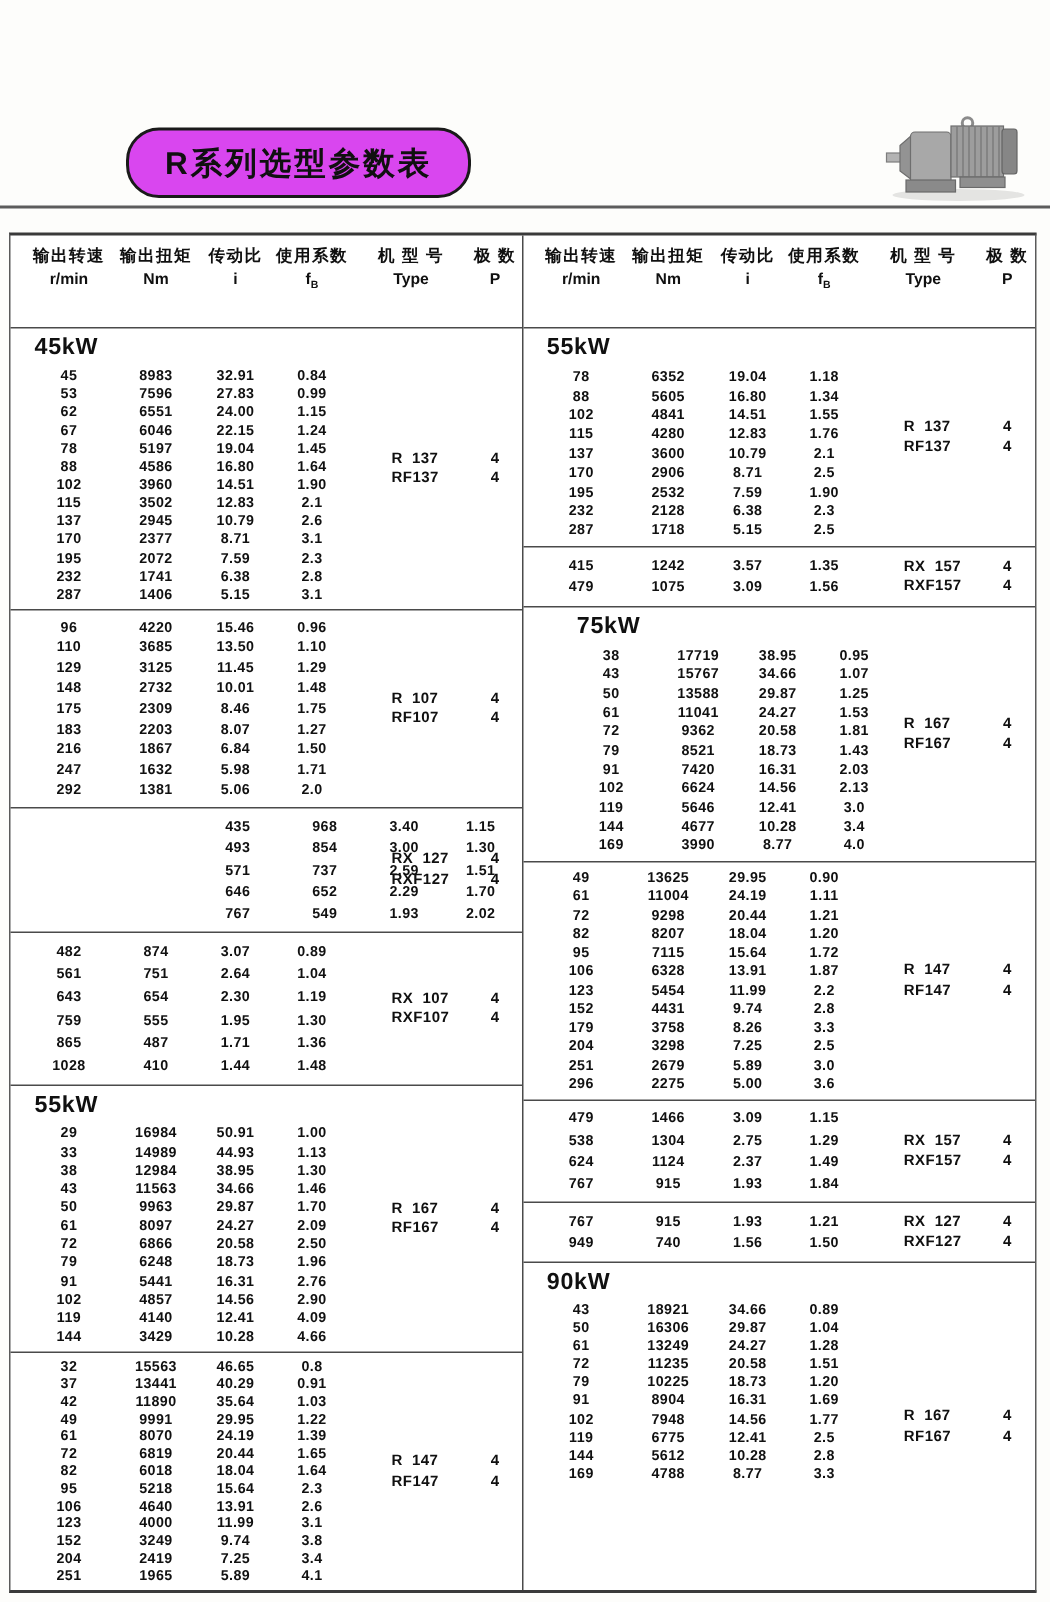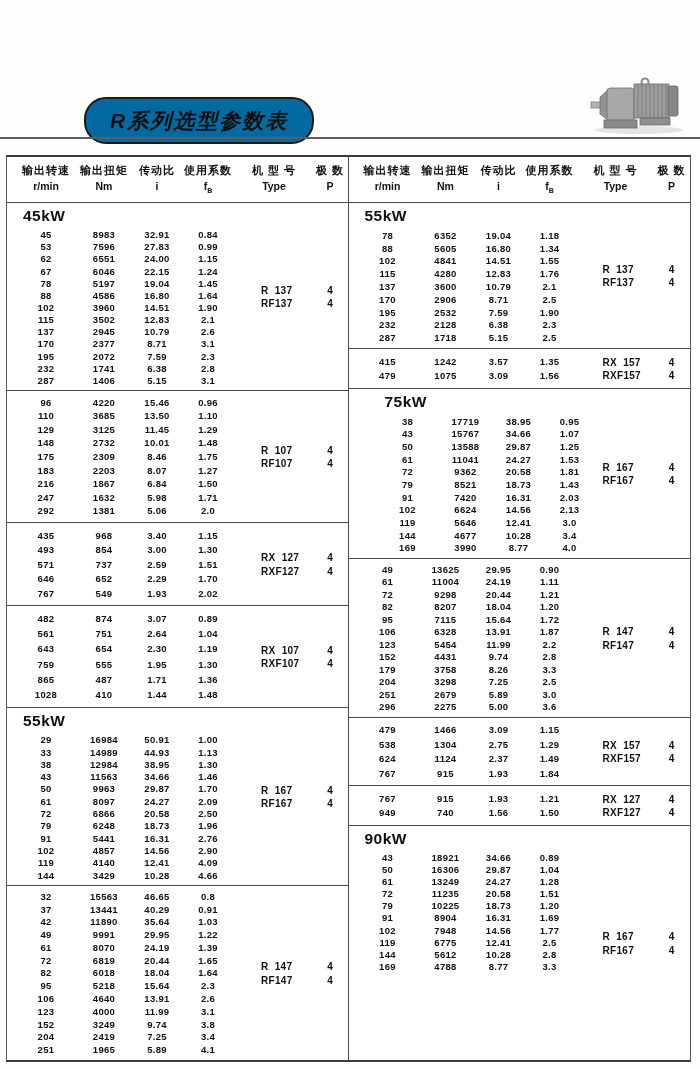--- a/index.html
+++ b/index.html
@@ -8,57 +8,56 @@
     background:#fdfdfb;
     font-family:"Liberation Sans", sans-serif;
     color:#101010;
     position:relative;
     overflow:hidden;
   }
   .title-pill {
     position:absolute; left:84px; top:85px;
     border:2.5px solid #1a1a1a; border-radius:22px;
     padding:8px 24px 7px 24px;
-    font-size:21px; font-weight:bold; font-style:italic; letter-spacing:2px;
-    background:#0369a1;
-    margin-top:12px;
+    font-size:21px; font-weight:bold; letter-spacing:2px;
+    background:#d946ef;
   }
   .photo { position:absolute; top:72px; right:10px; width:102px; height:64px; }
   .top-rule { position:absolute; top:137px; left:0; width:700px; height:2px; background:#5c5c5c; }
 
   .table {
     position:absolute; top:155px; left:6px; width:685px; height:907px;
     border:1px solid #5a5a5a; border-top:2px solid #3a3a3a; border-bottom:2px solid #3a3a3a;
     display:flex; background:#fff;
   }
   .half { width:50%; display:flex; flex-direction:column; }
   .half.left { border-right:1.2px solid #4a4a4a; }
 
-  .thead { height:46px; border-bottom:1.2px solid #4a4a4a; padding-top:6px; flex:none; }
+  .thead { height:62px; border-bottom:1.2px solid #4a4a4a; padding-top:6px; flex:none; }
   .hrow { display:grid; grid-template-columns:58px 58px 48px 54px 78px 34px; padding-left:10px; }
   .hrow.cn .hc { font-size:11px; font-weight:bold; text-align:center; letter-spacing:1px; white-space:nowrap; }
   .hrow.un .hc { font-size:10.5px; font-weight:bold; text-align:center; margin-top:2px; }
   .hc sub { font-size:7px; }
 
   .section { position:relative; border-bottom:1.2px solid #4a4a4a; display:flex; flex-direction:column; flex:none; }
   .half .section:last-child { border-bottom:none; flex:1; }
   .power { font-size:15.5px; font-weight:bold; margin:4px 0 0 16px; letter-spacing:0.5px; flex:none; }
   .rows { flex:1; display:flex; flex-direction:column; justify-content:space-evenly; padding:3px 0; }
   .row { display:grid; grid-template-columns:58px 58px 48px 54px; padding-left:10px; }
   .c { text-align:center; font-size:9.5px; font-weight:bold; letter-spacing:0.3px; }
 
   .types { position:absolute; left:254px; top:50%; transform:translateY(-50%); }
   .tline { font-size:10px; font-weight:bold; white-space:pre; line-height:13.5px; letter-spacing:0.3px; }
   .poles { position:absolute; left:306px; width:34px; top:50%; transform:translateY(-50%); text-align:center; }
   .pline { font-size:10px; font-weight:bold; line-height:13.5px; }
 
   
   .half.left  .section:nth-child(2){ height:188px; }
   .half.left  .section:nth-child(3){ height:132px; }
-  .half.left  .section:nth-child(4){ height:83px; }
+  .half.left  .section:nth-child(4){ height:83px;align-items:flex-end; }
   .half.left  .section:nth-child(5){ height:102px; }
   .half.left  .section:nth-child(6){ height:178px; }
   .half.right .section:nth-child(2){ height:146px; }
   .half.right .section:nth-child(3){ height:40px; }
   .half.right .section:nth-child(4){ height:170px;padding-left:20px; }
   .half.right .section:nth-child(5){ height:159px; }
   .half.right .section:nth-child(6){ height:68px; }
   .half.right .section:nth-child(7){ height:40px; }
   .half.right .section:nth-child(8) .rows { flex:0 0 128px; }
 </style>

